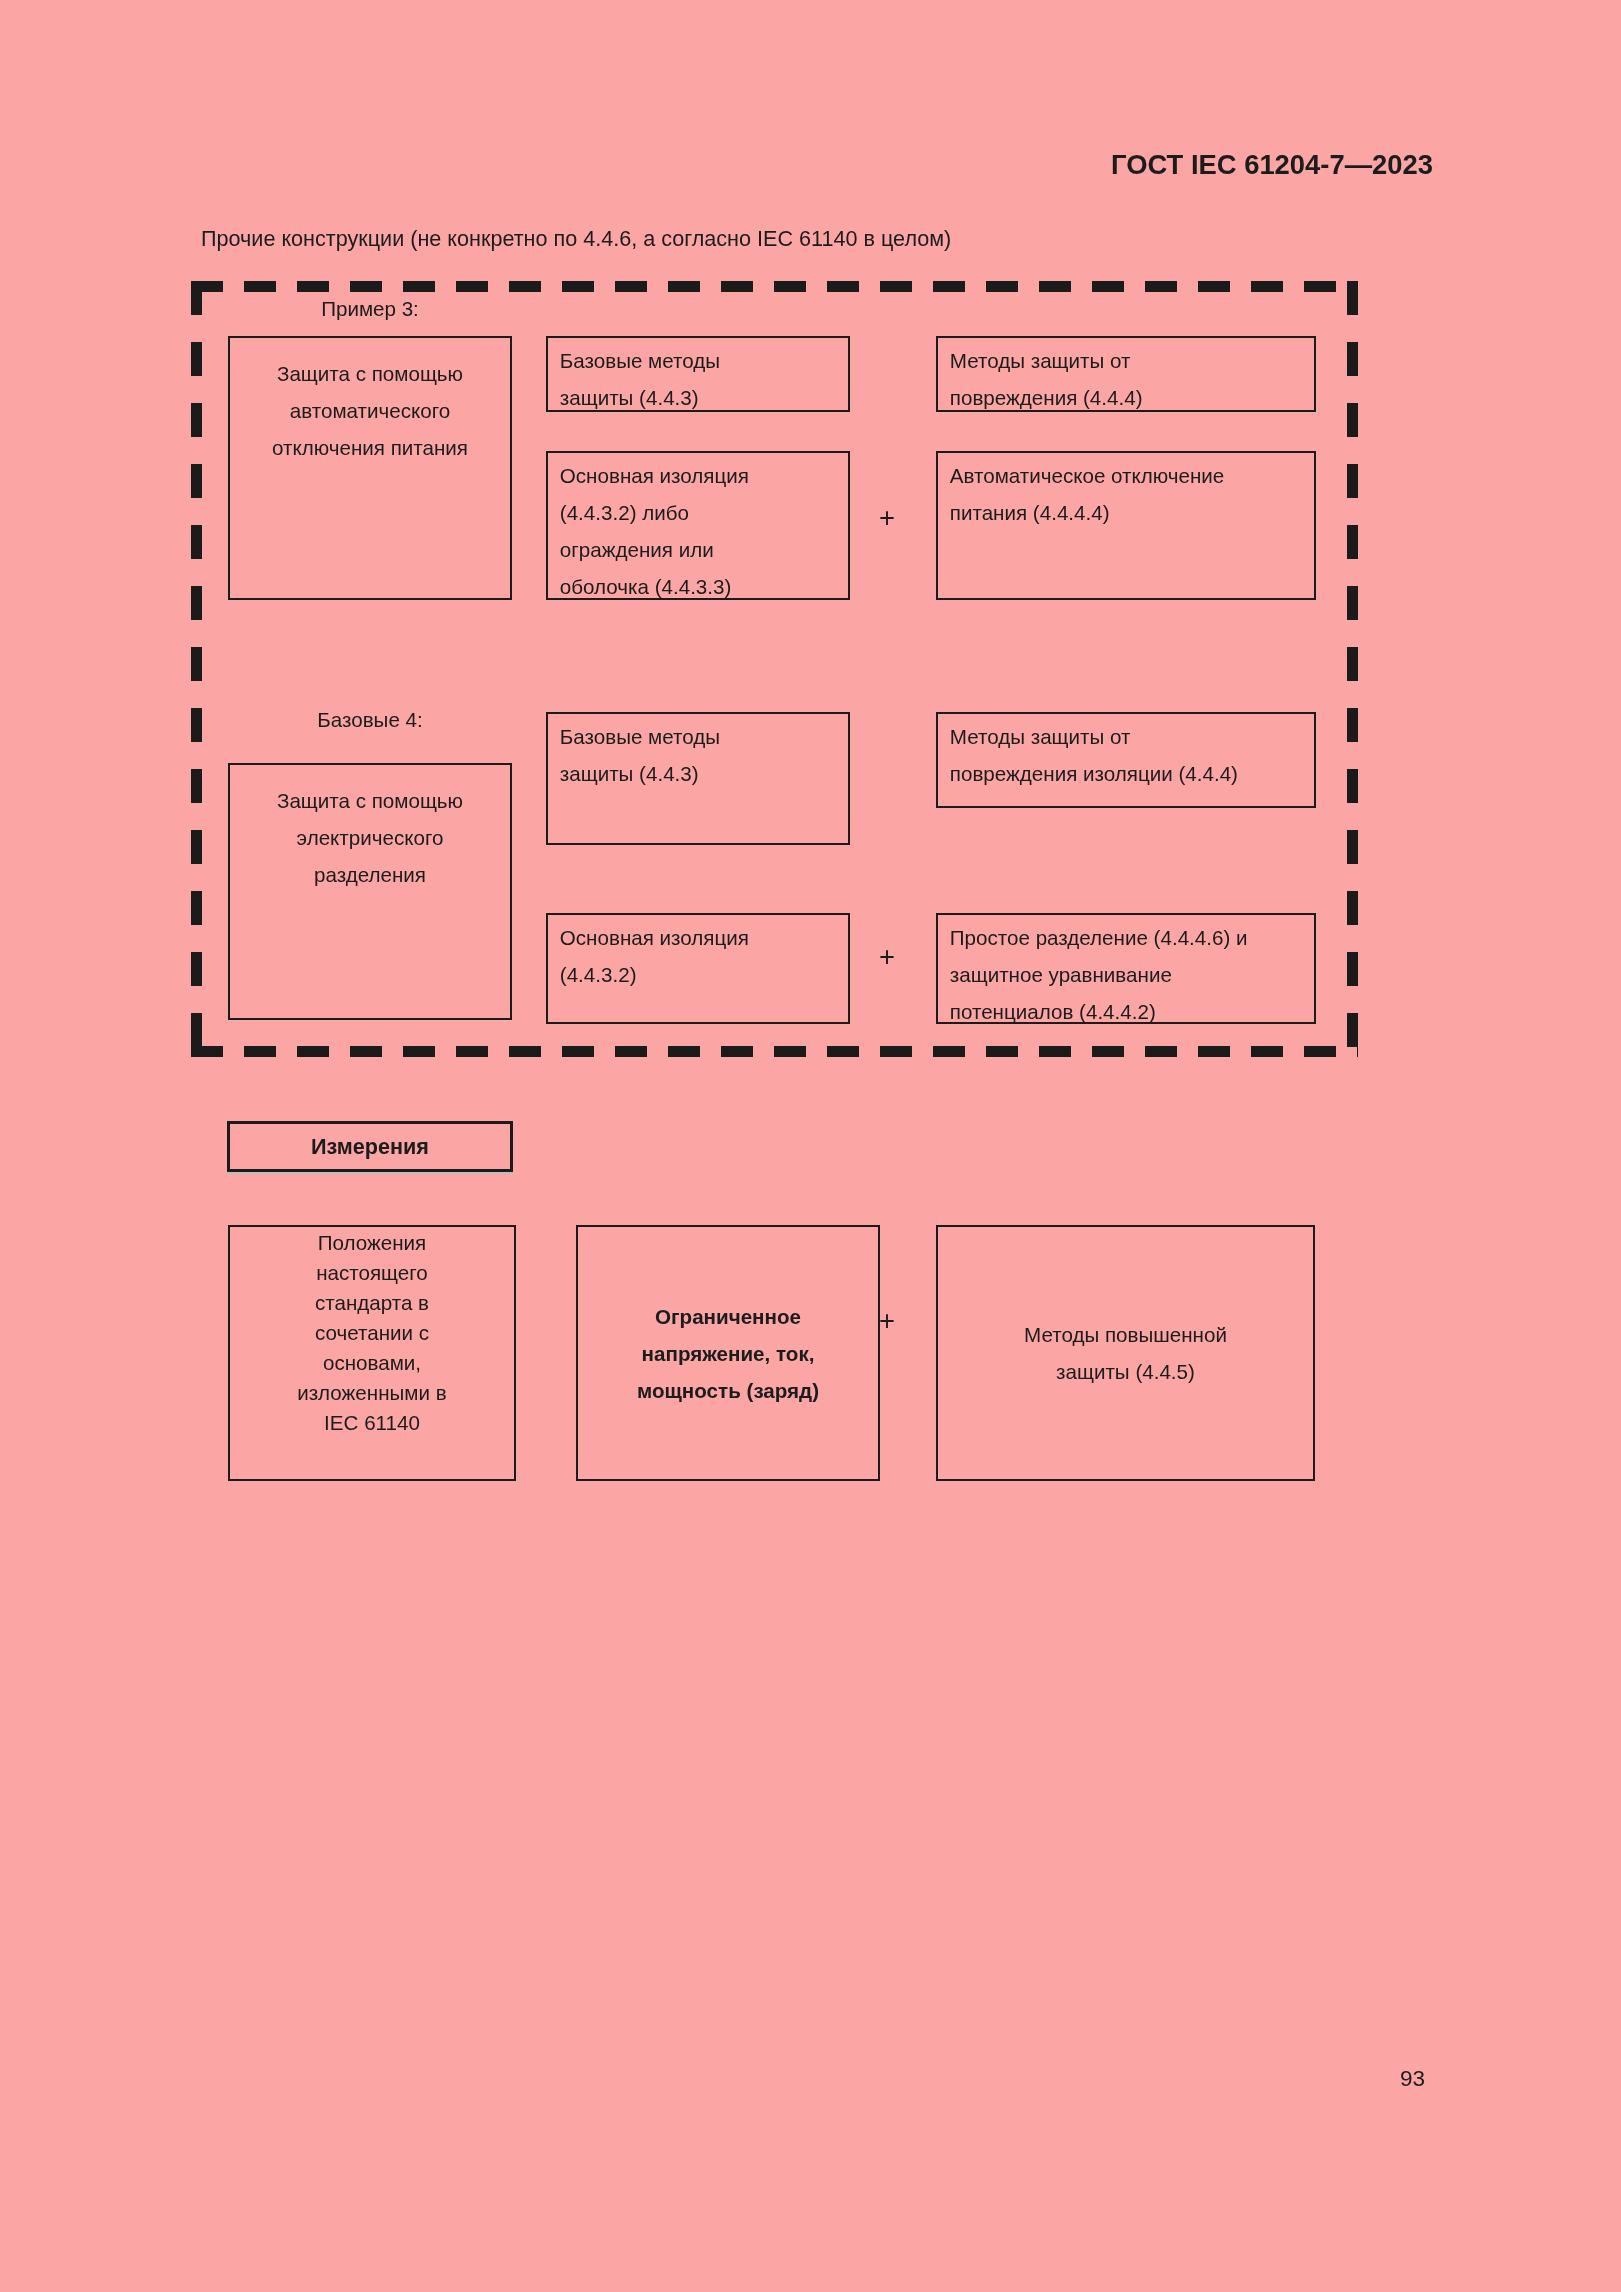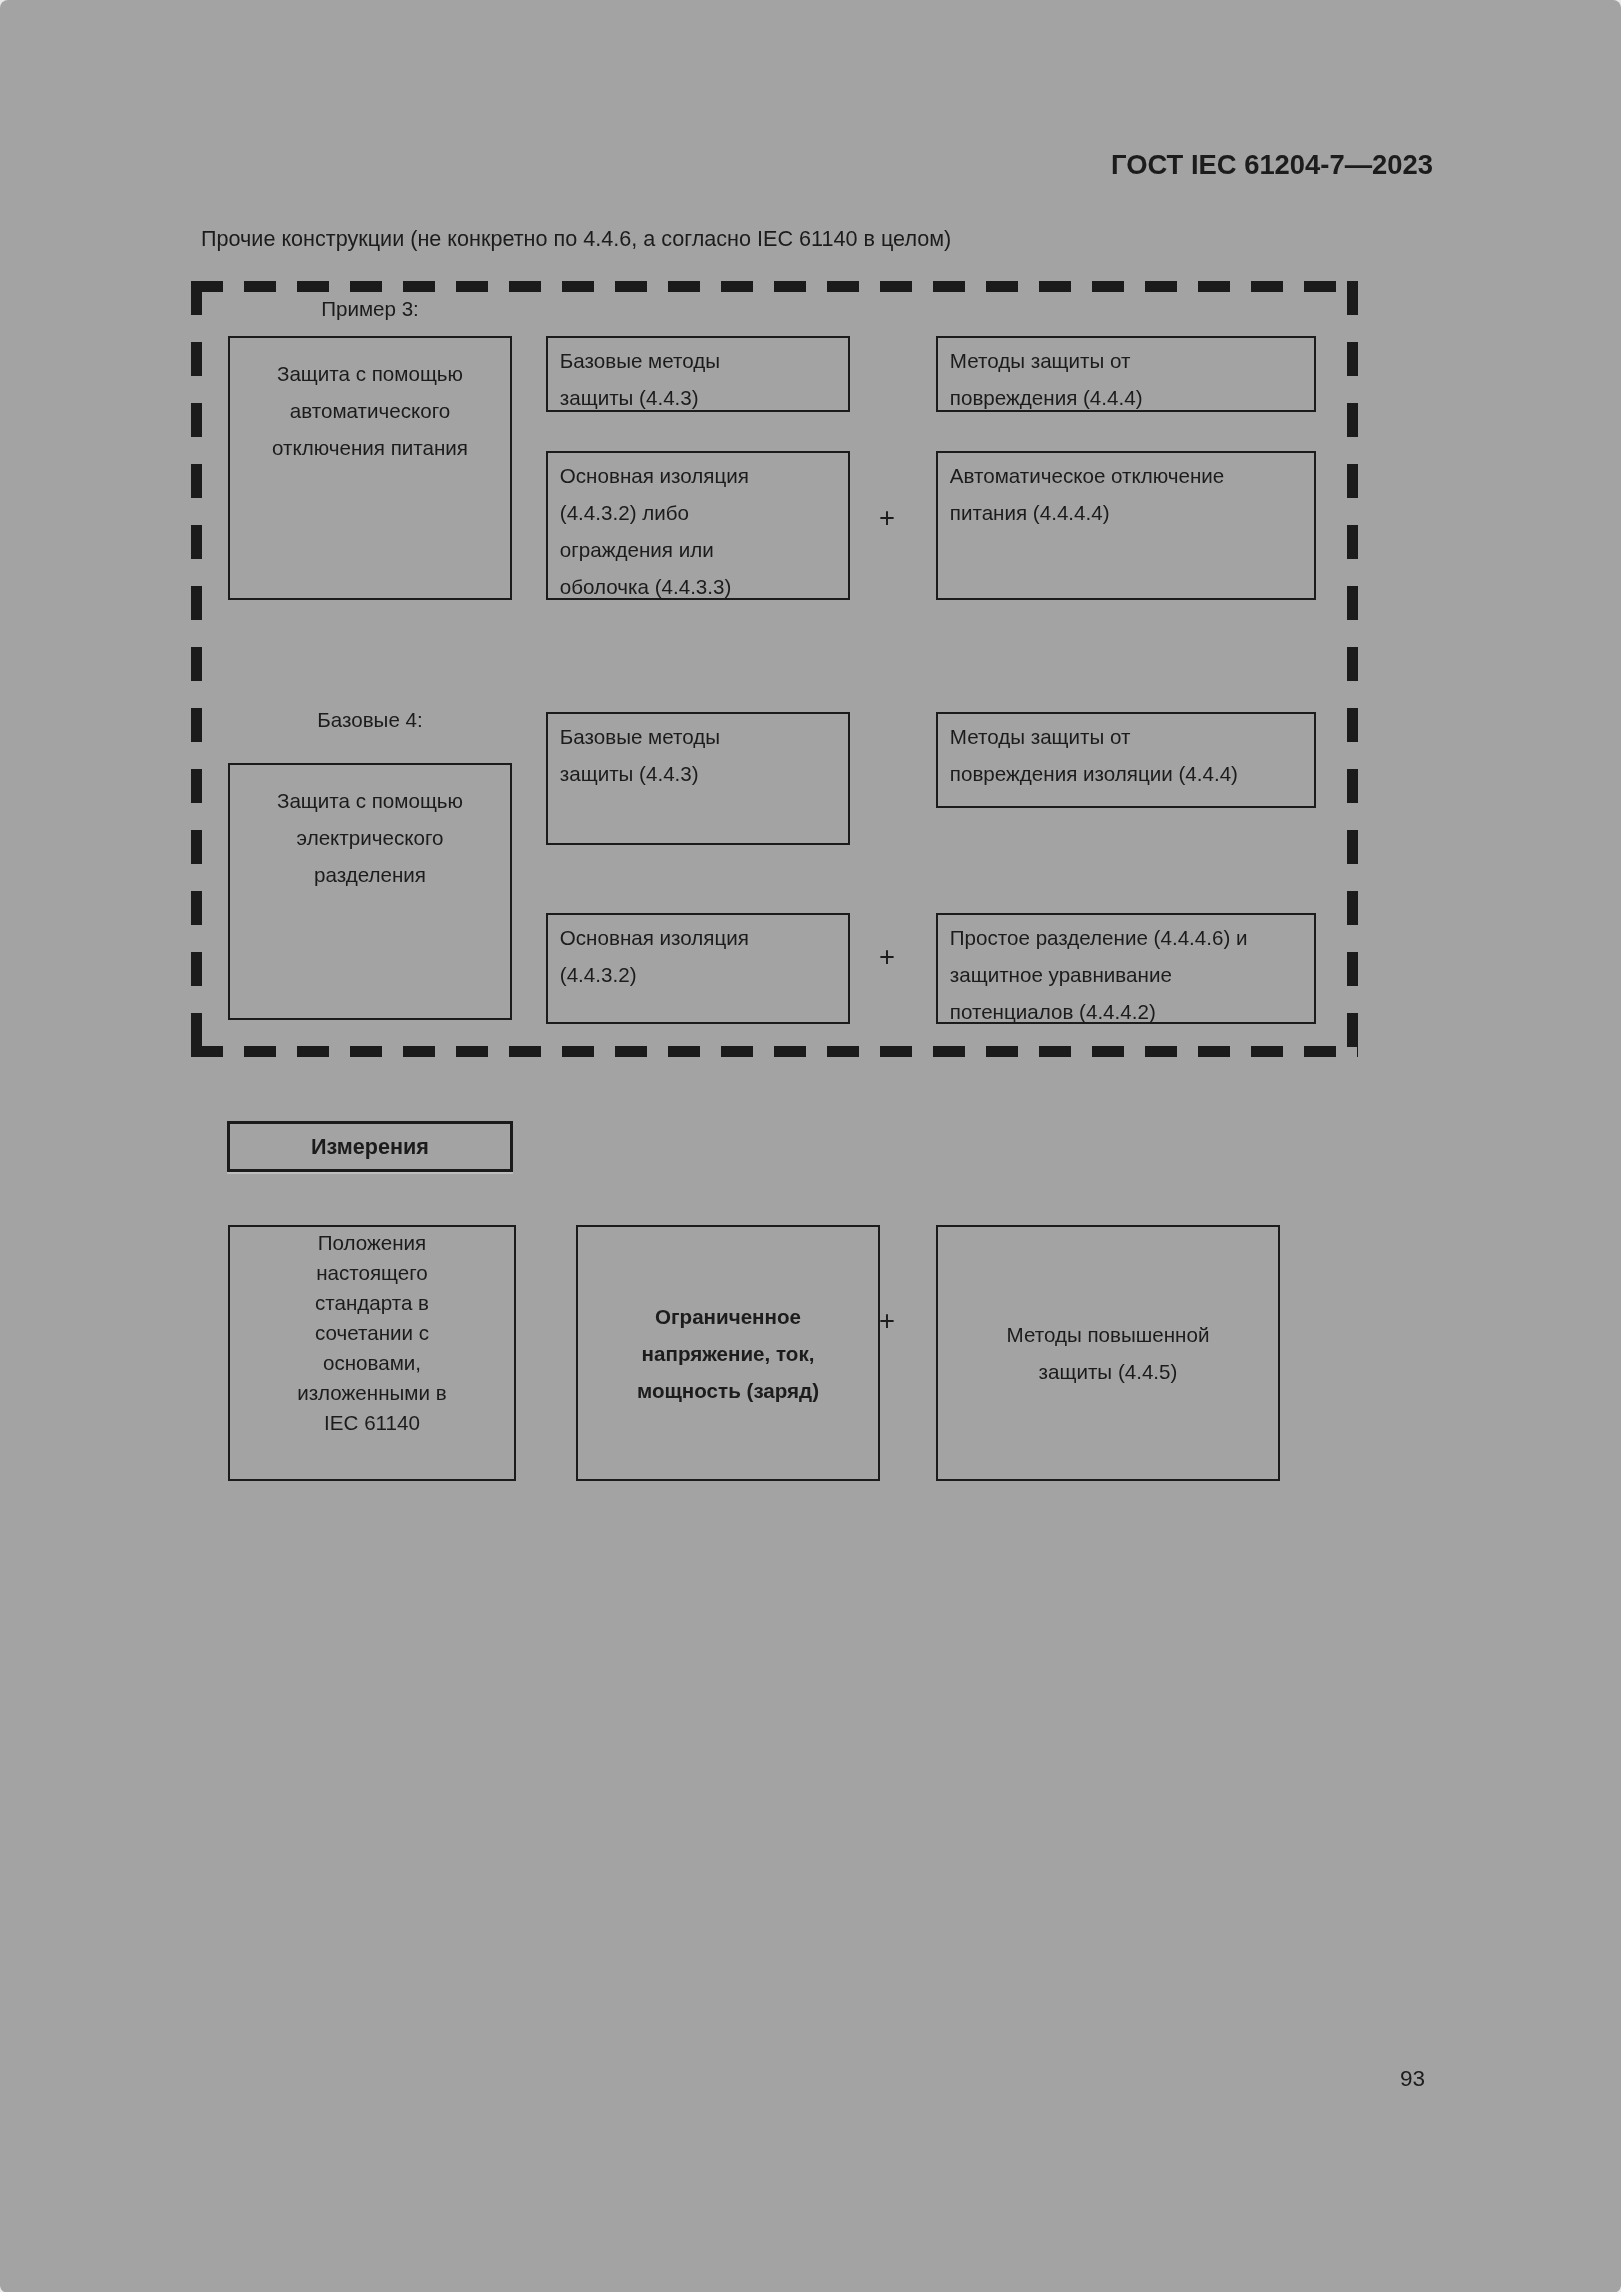--- a/index.html
+++ b/index.html
@@ -5,23 +5,22 @@
   html, body { margin: 0; padding: 0; }
   body {
     background: #e9e9e9;
     font-family: "Liberation Sans", "DejaVu Sans", sans-serif;
     color: #1c1c1c;
   }
   .page {
     position: relative;
     width: 1621px;
     height: 2293px;
-    background: #a3a3a3;
+    background: #fca5a5;
     overflow: hidden;
-    border-radius: 8px;
   }
   .abs { position: absolute; box-sizing: border-box; }
 
   .doc-header {
     top: 149px;
     right: 188px;
     font-size: 27.4px;
     font-weight: bold;
     white-space: nowrap;
   }
@@ -154,19 +153,19 @@
 основами,
 изложенными в
 IEC 61140</div>
 
   <div class="abs box vcenter" style="left:576px; top:1225px; width:304px; height:256px;font-weight:bold;">Ограниченное
 напряжение, ток,
 мощность (заряд)</div>
 
   <div class="abs plus" style="left:887px; top:1321px;">+</div>
 
-  <div class="abs box vcenter" style="left:936px; top:1225px; width:344px; height:256px;">Методы повышенной
+  <div class="abs box vcenter" style="left:936px; top:1225px; width:379px; height:256px;">Методы повышенной
 защиты (4.4.5)</div>
 
   <div class="abs page-number">93</div>
 
 </div>
 
 
 </body></html>

